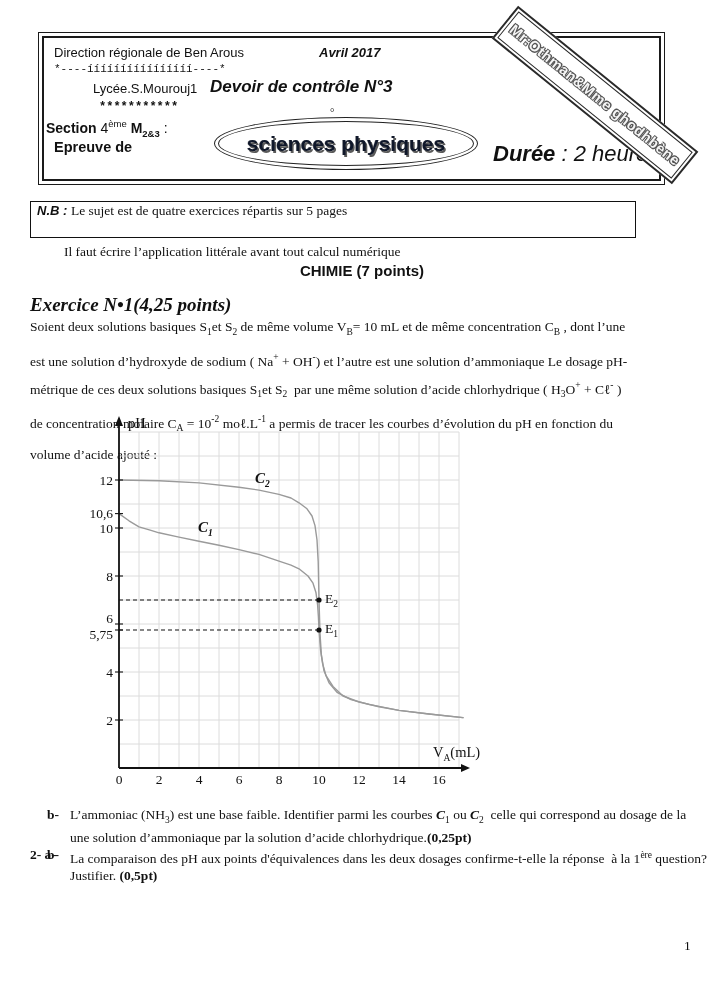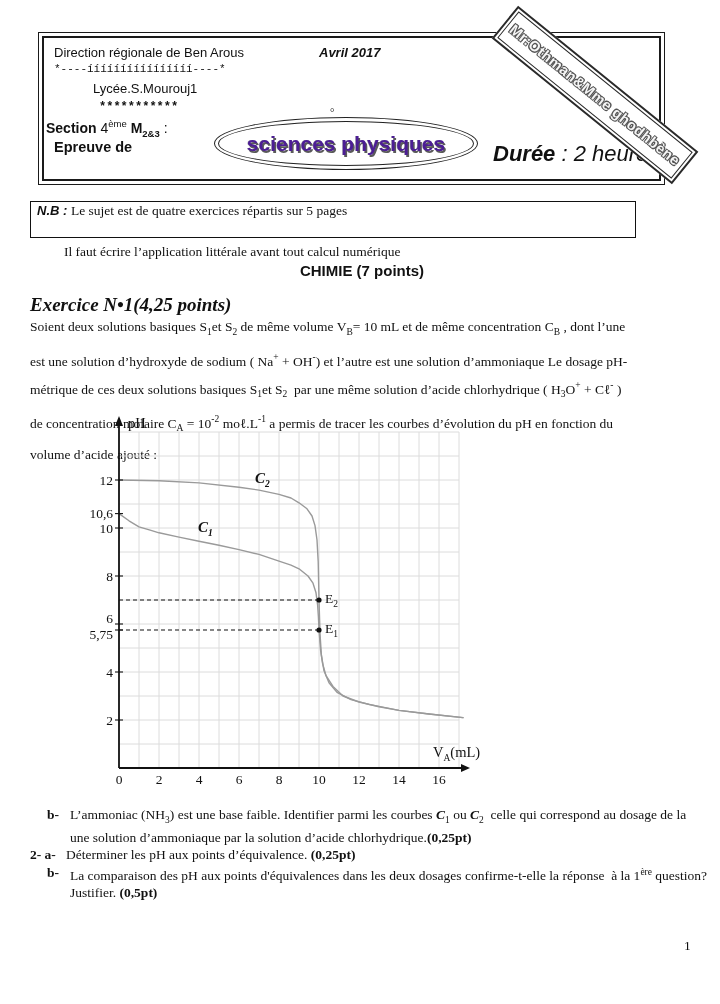--- a/index.html
+++ b/index.html
@@ -25,21 +25,21 @@
   .h-duree{left:449px;top:103px;font-size:22px;font-style:italic;}
   .h-duree b{font-style:italic;}
   .h-degree{left:286px;top:68px;font-size:11px;}
   
   .ellipse-outer{left:170px;top:79px;width:264px;height:53px;border:1.6px solid #222;
                  border-radius:50%;box-sizing:border-box;}
   .ellipse-inner{position:absolute;left:3px;top:3px;right:3px;bottom:3px;
                  border:1.3px solid #222;border-radius:50%;display:flex;
                  align-items:center;justify-content:center;}
   .wordart{font-family:"Liberation Sans",sans-serif;font-weight:bold;font-size:21px;
-           color:#4c1d95;letter-spacing:0px;white-space:nowrap;
+           color:#0f172a;letter-spacing:0px;white-space:nowrap;
            text-shadow:1.5px 1.5px 0 #5a5a5a,-0.5px -0.5px 0 #b5b5b5;}
 
   
   .stamp{position:absolute;left:479px;top:74px;width:232px;height:42px;
          transform:rotate(39deg);transform-origin:center;background:#fff;
          border:2.2px solid #2a2a2a;box-sizing:border-box;}
   .stamp-inner{position:absolute;left:2px;top:2px;right:2px;bottom:2px;
                border:1.2px solid #2a2a2a;display:flex;align-items:center;justify-content:center;}
   .stamp-text{font-family:"Liberation Sans",sans-serif;font-weight:bold;font-size:14.5px;
               white-space:nowrap;color:#f5f5f5;letter-spacing:0.5px;
@@ -89,20 +89,21 @@
 <body>
 
 <div class="page">
 
   <div class="hdr-outer">
     <div class="hdr-inner">
       <div class="h-line1 sans">Direction régionale de Ben Arous</div>
       <div class="h-avril sans">Avril 2017</div>
       <div class="h-deco">*----íííííííííííííííí----*</div>
       <div class="h-school sans">Lycée.S.Mourouj1</div>
+      <div class="h-devoir sans">Devoir de contrôle N°3</div>
       <div class="h-stars">***********</div>
       <div class="h-section sans"><b>Section</b> 4<sup>ème</sup> <b>M<sub>2&amp;3</sub></b> :</div>
       <div class="h-epreuve sans">Epreuve de</div>
       <div class="h-degree">°</div>
       <div class="ellipse-outer">
         <div class="ellipse-inner">
           <span class="wordart">sciences physiques</span>
         </div>
       </div>
       <div class="h-duree sans"><b>Durée</b><span> : 2 heures</span></div>
@@ -202,21 +203,20 @@
     <div class="cl cl-e1">E<sub>1</sub></div>
   </div>
 
   <div class="questions">
     <div class="q q-sub">
       <span class="qm">b-</span>
       <span>L’ammoniac (NH<sub>3</sub>) est une base faible. Identifier parmi les courbes <i><b>C</b></i><sub>1</sub> ou <i><b>C</b></i><sub>2</sub>&nbsp; celle qui correspond au dosage de la une solution d’ammoniaque par la solution d’acide chlorhydrique.<b>(0,25pt)</b></span>
     </div>
     <div class="q q-2a">
       <span class="qm">2- a-</span>
-      <span>Déterminer les pH aux points d’équivalence. <b>(0,25pt)</b></span>
     </div>
     <div class="q q-sub">
       <span class="qm">b-</span>
       <span>La comparaison des pH aux points d'équivalences dans les deux dosages confirme-t-elle la réponse&nbsp; à la 1<sup>ère</sup> question? Justifier. <b>(0,5pt)</b></span>
     </div>
   </div>
 
   <div class="pagenum">1</div>
 </div>
 

